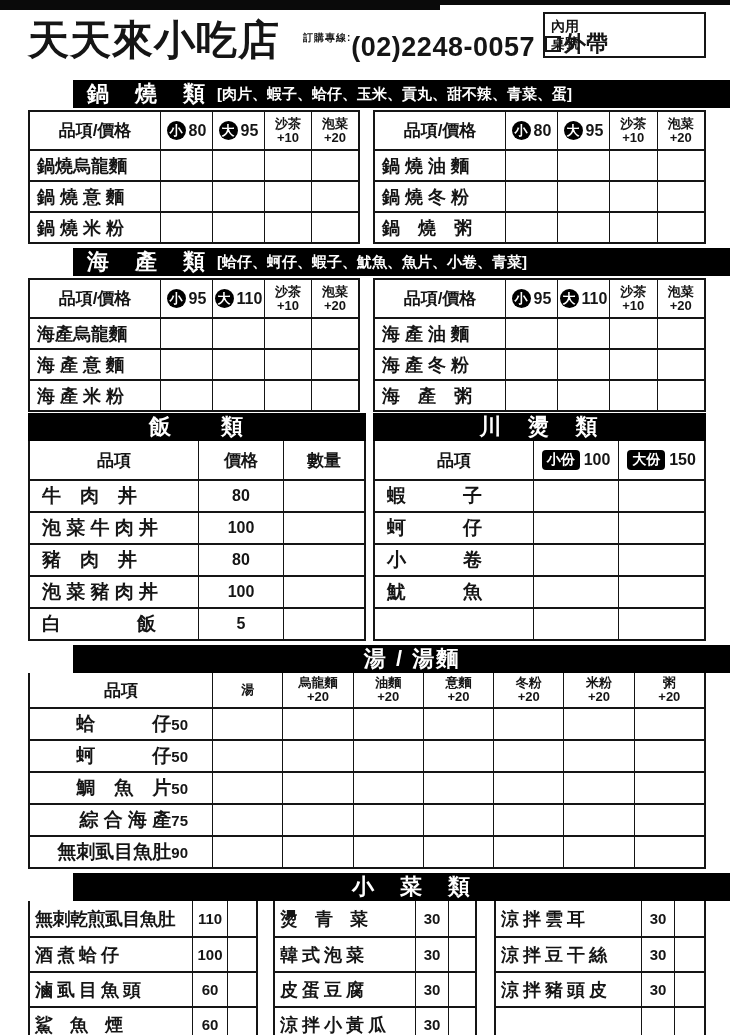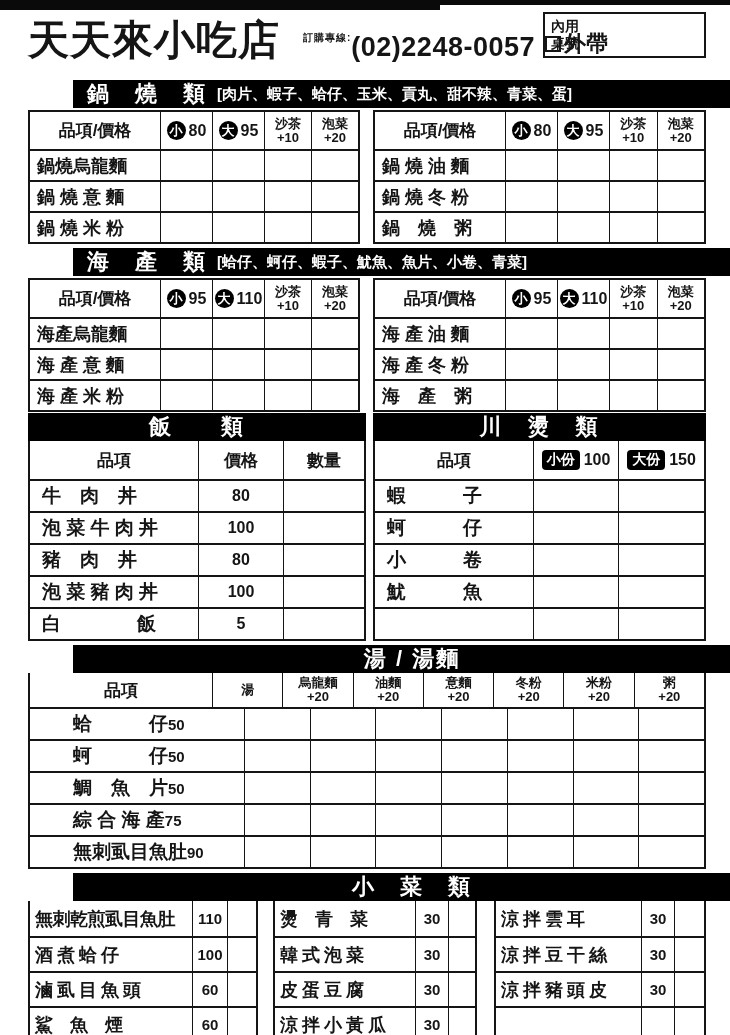--- a/index.html
+++ b/index.html
@@ -99,21 +99,21 @@
 
   
   .st{ border:2px solid var(--ink); border-top:none; background:#fff; }
   .st .row{ display:flex; height:32px; border-top:2px solid var(--ink); }
   .st .row.head{ height:34px; border-top:none; }
   .st .cell{ border-left:1px solid var(--ink); display:flex; align-items:center; justify-content:center; overflow:hidden; }
   .st .cell:first-child{ border-left:none; }
   .st .s-item{ width:182px; }
   .st .s-col{ flex:1; }
   .st .col2{ flex-direction:column; font-size:13px; font-weight:bold; line-height:14px; }
-  .st .namecell{ justify-content:flex-start; padding:0 11px;margin-left:32px; }
+  .st .namecell{ justify-content:flex-end; padding:0 24px; }
   .st .nm{ font-size:19px; font-weight:bold; white-space:nowrap; }
   .st .pr{ font-size:15px; font-weight:600; }
 
   
   .sidesrow{ display:flex; margin-top:0; }
   .gt{ border:2px solid var(--ink); border-top:none; background:#fff; }
   .gt .row{ display:flex; height:35px; border-top:2px solid var(--ink); }
   .gt .row:first-child{ border-top:none; }
   .gt .cell{ border-left:1px solid var(--ink); display:flex; align-items:center; overflow:hidden; }
   .gt .cell:first-child{ border-left:none; }

